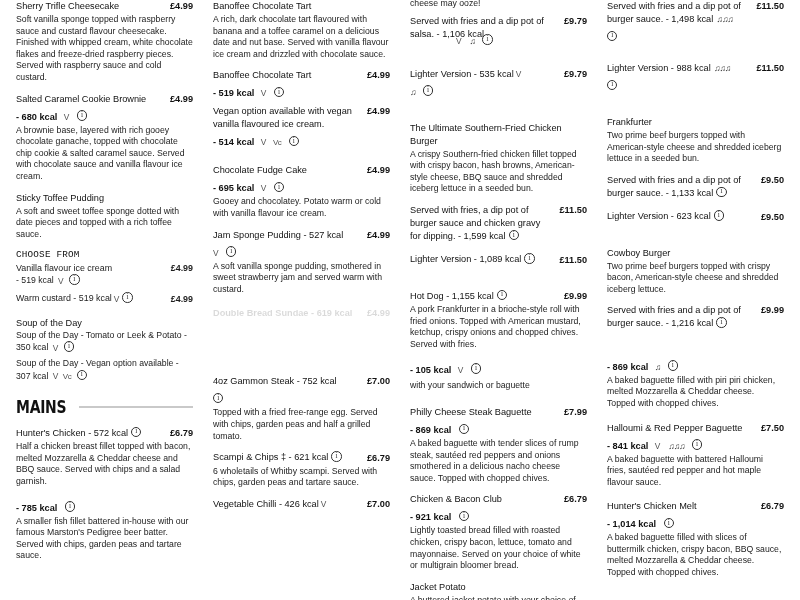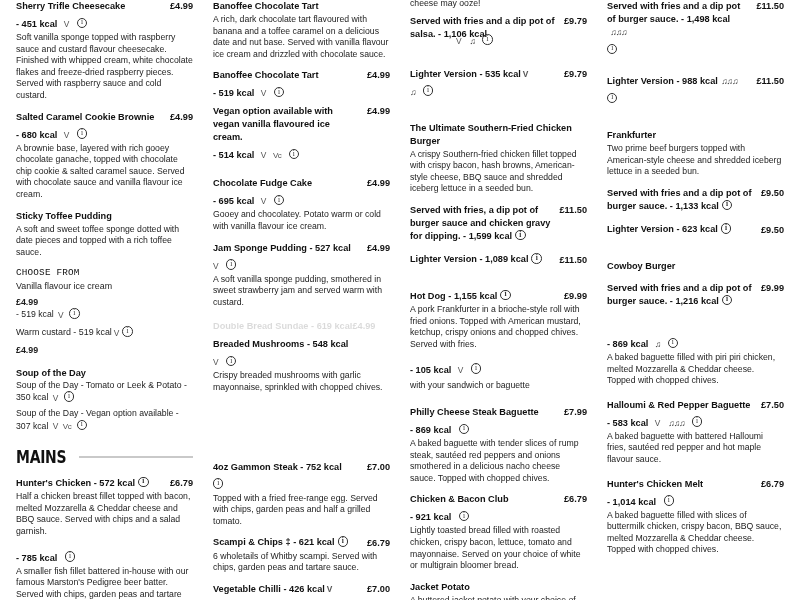--- a/index.html
+++ b/index.html
@@ -63,21 +63,21 @@
     margin-bottom: 9px;
   }
   .item.tight { margin-bottom: 5px; }
   .row {
     display: flex;
     align-items: baseline;
     justify-content: space-between;
     gap: 4px;
   }
   .name {
-    font-weight: bold;
+    font-weight: normal;
     font-size: 9.2px;
     line-height: 13px;
     color: #111;
     flex: 1;
   }
   .price {
     font-weight: bold;
     font-size: 9.2px;
     line-height: 13px;
     color: #111;
@@ -101,25 +101,24 @@
     font-weight: normal;
     letter-spacing: 0.2px;
     color: #111;
     margin: 4px 0 2px 0;
     font-family: Liberation Mono, monospace;
   }
   .plainrow {
     display: flex;
     align-items: baseline;
     justify-content: space-between;
-    gap: 4px;
+    gap: 16px;
     font-size: 8.9px;
     line-height: 12px;
     color: #1d1d1d;
-    flex-direction: column;
   }
   .plainrow .pl-label { flex: 1; }
   .plainrow .pl-price { font-weight: bold; white-space: nowrap; }
   .sub {
     font-size: 8.7px;
     line-height: 11.6px;
     color: #232323;
   }
   
   .gl {
@@ -160,20 +159,21 @@
   
   .ghost {
     opacity: 0.16;
     filter: blur(0.6px);
     font-weight: bold;
     font-size: 9.2px;
     line-height: 7px;
     overflow: hidden;
     height: 7px;
     display: flex;
+    justify-content: space-between;
   }
   .ghost2 {
     opacity: 0.22;
     filter: blur(0.5px);
     font-size: 8.7px;
     line-height: 8px;
     height: 8px;
     overflow: hidden;
   }
   .clip-top {
@@ -188,25 +188,20 @@
 <div id="page">
   <div class="columns">
 
     <div class="col">
 
       <div class="item">
         <div class="row">
           <span class="name">Sherry Trifle Cheesecake</span>
           <span class="price">£4.99</span>
         </div>
-        <div>
-          <span class="kcal">- 451 kcal</span>
-          <span class="gl gl-v"></span>
-          <span class="info-ico"></span>
-        </div>
         <div class="desc">Soft vanilla sponge topped with raspberry sauce and custard flavour cheesecake. Finished with whipped cream, white chocolate flakes and freeze-dried raspberry pieces. Served with raspberry sauce and cold custard.</div>
       </div>
 
       <div class="item">
         <div class="row">
           <span class="name">Salted Caramel Cookie Brownie</span>
           <span class="price">£4.99</span>
         </div>
         <div>
           <span class="kcal">- 680 kcal</span>
@@ -343,28 +338,20 @@
         <div class="desc">A soft vanilla sponge pudding, smothered in sweet strawberry jam and served warm with custard.</div>
       </div>
 
       <div class="spacer-sm"></div>
 
       <div class="ghost">
         <span>Double Bread Sundae  - 619 kcal</span>
         <span>£4.99</span>
       </div>
 
-      <div class="item" style="margin-top:8px">
-        <div class="name">Breaded Mushrooms  - 548 kcal</div>
-        <div>
-          <span class="gl gl-v" style="margin-left:0"></span>
-          <span class="info-ico"></span>
-        </div>
-        <div class="desc">Crispy breaded mushrooms with garlic mayonnaise, sprinkled with chopped chives.</div>
-      </div>
 
       <div style="height:58px"></div>
 
       <div class="item">
         <div class="row">
           <span class="name">4oz Gammon Steak  - 752 kcal</span>
           <span class="price">£7.00</span>
         </div>
         <div>
           <span class="info-ico" style="margin-left:0"></span>
@@ -533,20 +520,21 @@
         <div class="row">
           <span class="name"><span>Lighter Version  - 623 kcal</span><span class="info-ico"></span></span>
           <span class="price">£9.50</span>
         </div>
       </div>
 
       <div class="spacer-md"></div>
 
       <div class="item">
         <div class="name">Cowboy Burger</div>
+        <div class="desc">Two prime beef burgers topped with crispy bacon, American-style cheese and shredded iceberg lettuce.</div>
       </div>
 
       <div class="item">
         <div class="row">
           <span class="name"><span>Served with fries and a dip pot of burger sauce.  - 1,216 kcal</span><span class="info-ico"></span></span>
           <span class="price">£9.99</span>
         </div>
       </div>
 
       <div style="height:16px"></div>
@@ -559,21 +547,21 @@
         </div>
         <div class="desc">A baked baguette filled with piri piri chicken, melted Mozzarella &amp; Cheddar cheese. Topped with chopped chives.</div>
       </div>
 
       <div class="item" style="margin-top:12px">
         <div class="row">
           <span class="name">Halloumi &amp; Red Pepper Baguette</span>
           <span class="price">£7.50</span>
         </div>
         <div>
-          <span class="kcal">- 583 kcal</span>
+          <span class="kcal">- 841 kcal</span>
           <span class="gl gl-v"></span>
           <span class="gl gl-chilli">&nbsp;♫♫♫</span>
           <span class="info-ico"></span>
         </div>
         <div class="desc">A baked baguette with battered Halloumi fries, sautéed red pepper and hot maple flavour sauce.</div>
       </div>
 
       <div class="item" style="margin-top:12px">
         <div class="row">
           <span class="name">Hunter's Chicken Melt</span>

